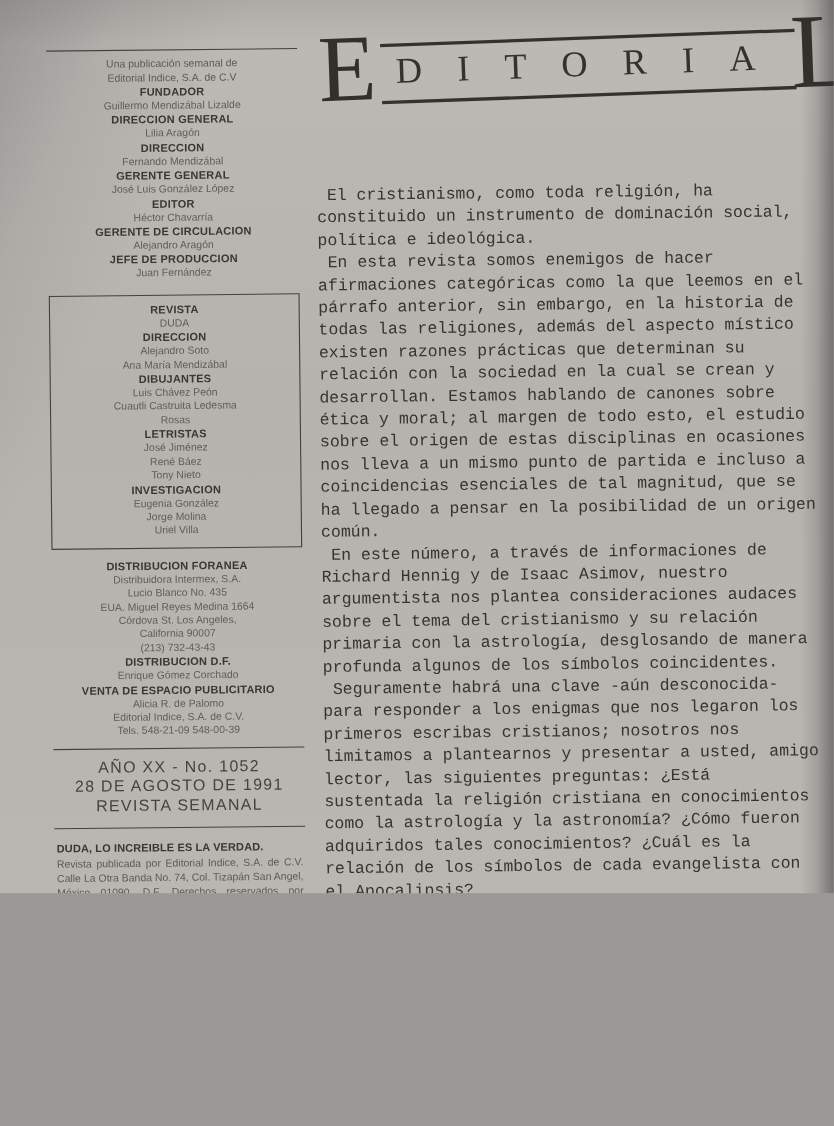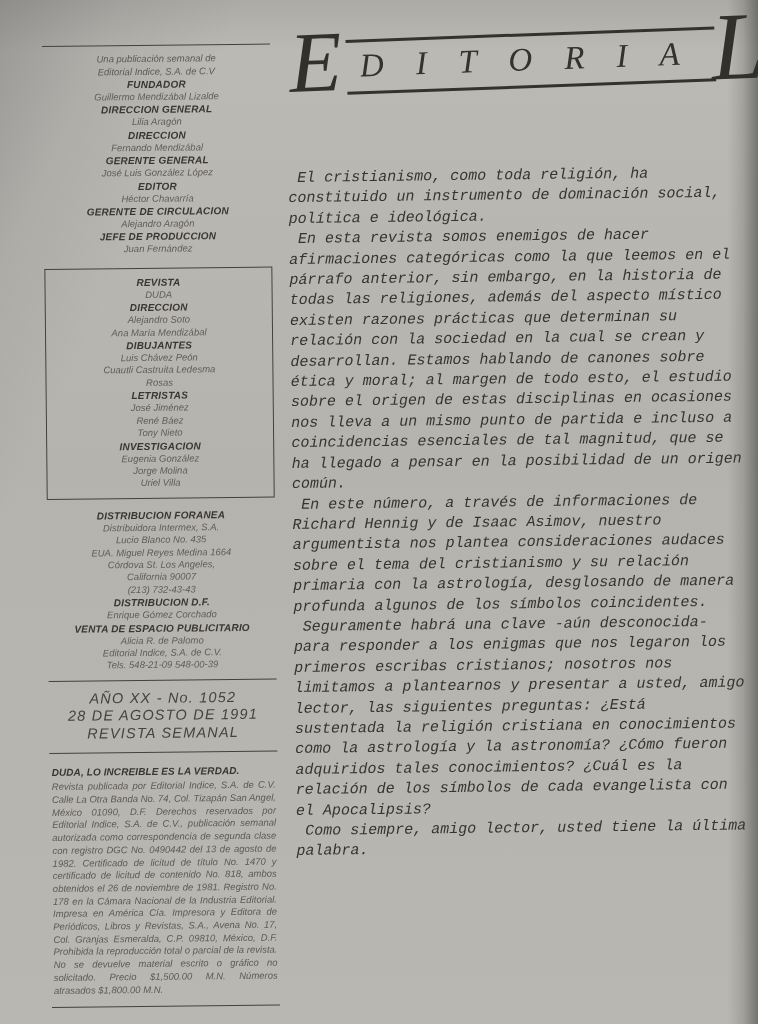--- a/index.html
+++ b/index.html
@@ -2,27 +2,26 @@
 <html><head>
 <meta charset="utf-8">
 <style>
   html,body{margin:0;padding:0;}
   body{
     width:758px;height:1024px;overflow:hidden;
     font-family:"Liberation Sans",sans-serif;
     background:#9b9996;
   }
   #page{
-    position:relative;width:758px;height:1024px;overflow:hidden;
+    position:relative;width:758px;height:812px;overflow:hidden;
     background:
       linear-gradient(115deg, rgba(96,94,94,0.38) 0%, rgba(96,94,94,0.12) 10%, rgba(96,94,94,0) 20%),
       linear-gradient(to left, rgba(62,60,58,0.55) 0%, rgba(62,60,58,0.18) 2%, rgba(62,60,58,0) 4%),
       linear-gradient(to bottom, rgba(125,123,120,0.25) 0%, rgba(125,123,120,0) 5%),
       linear-gradient(180deg,#bcbab5 0%,#b5b3ae 45%,#b9b7b2 100%);
-    font-style: italic;
   }
 
   
   .left-col{
     position:absolute;left:42px;top:46px;width:228px;
     transform:rotate(-0.6deg);transform-origin:top left;
     color:#55524d;text-align:center;
   }
   .rule{border:0;border-top:1.6px solid #44413d;margin:0;}
   .credits{padding:7px 0 6px;}

